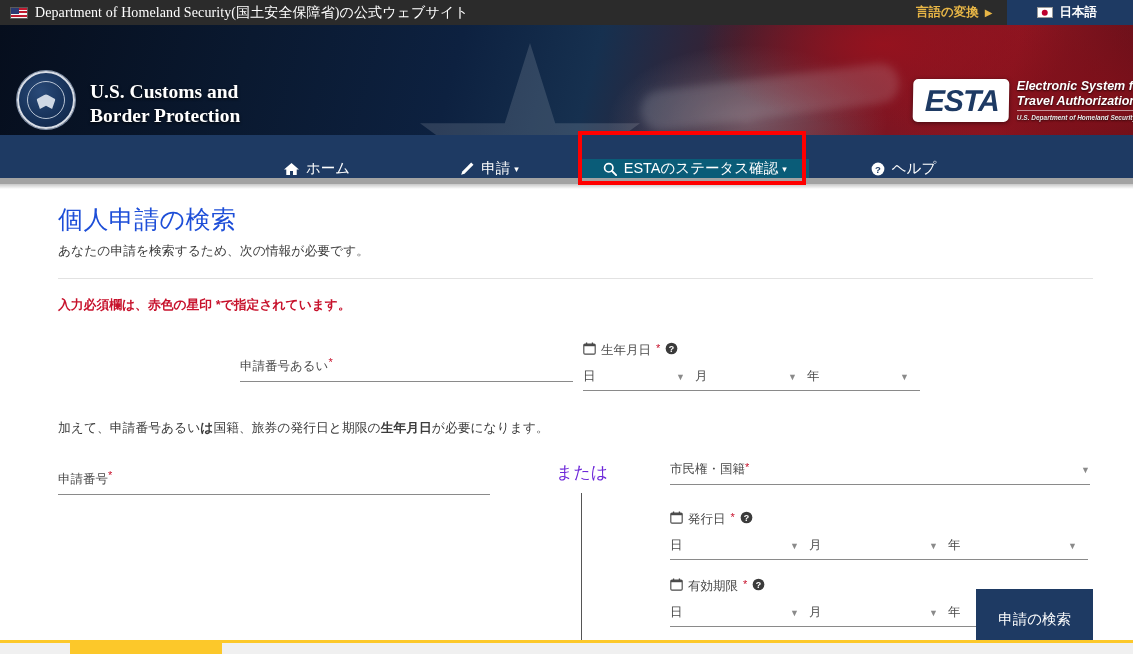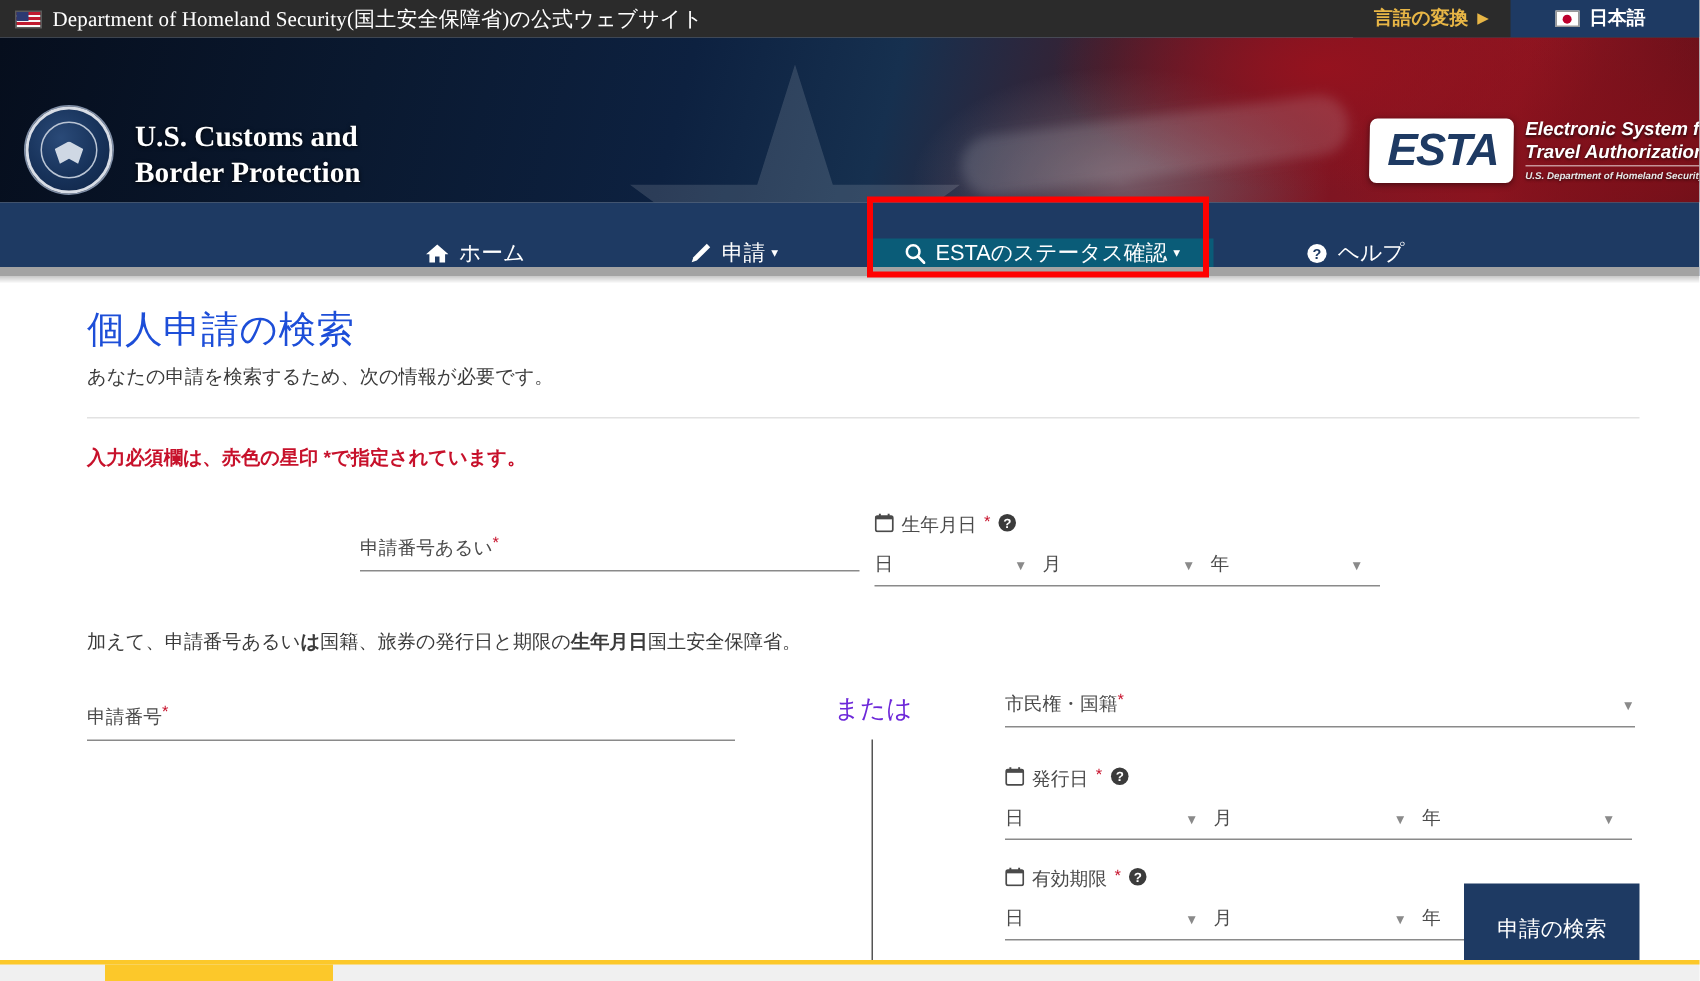--- a/index.html
+++ b/index.html
@@ -509,21 +509,21 @@
           <span class="tri">▼</span>
         </div>
         <div class="sel">
           <span>年</span>
           <span class="tri">▼</span>
         </div>
       </div>
     </div>
   </div>
 
-  <p class="mid-note"><span>加えて、申請番号あるい</span><b>は</b><span>国籍、旅券の発行日と期限の</span><b>生年月日</b><span>国土安全保障省。</span></p>
+  <p class="mid-note"><span>加えて、申請番号あるい</span><b>は</b><span>国籍、旅券の発行日と期限の</span><b>生年月日</b><span>が必要になります。</span></p>
 
   <div class="lower">
 
     <div id="appnum-field" class="field-underline">
       <span class="fld-label">申請番号</span><span class="req">*</span>
     </div>
 
     <div class="or-word">または</div>
     <div class="or-divider"></div>
 

